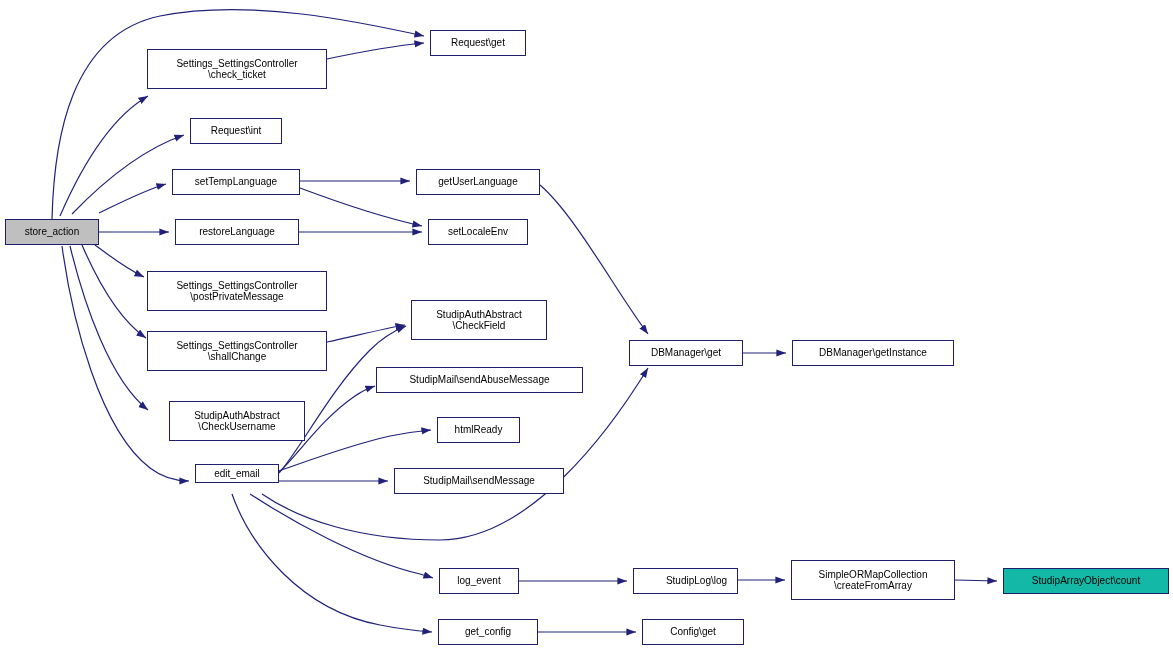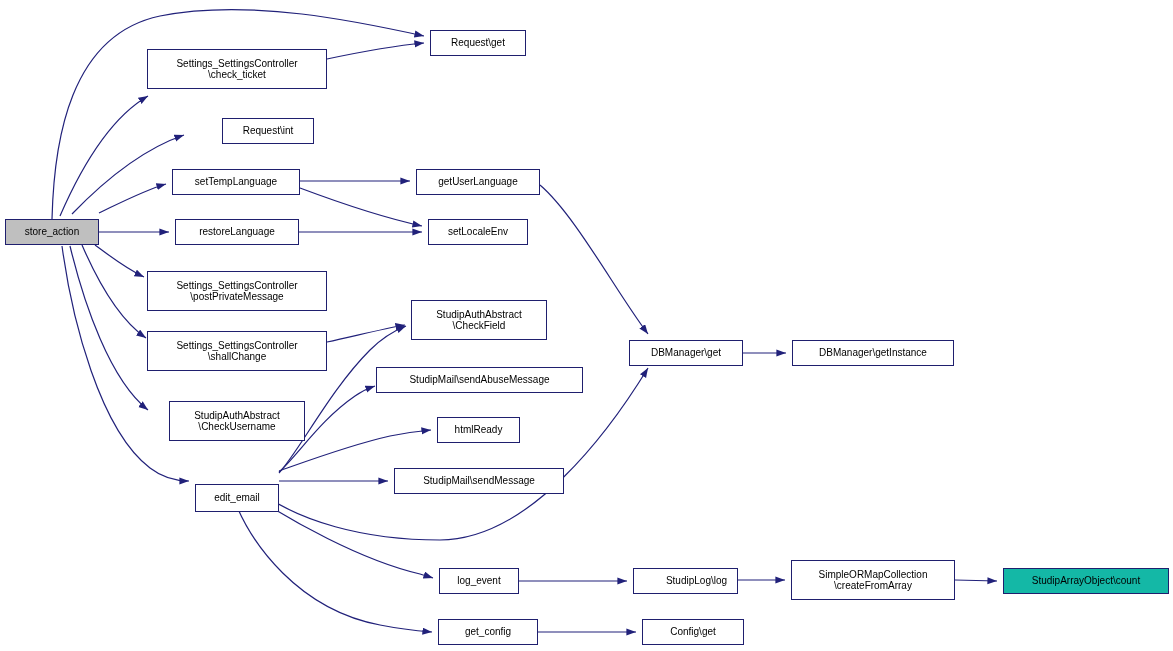--- a/index.html
+++ b/index.html
@@ -80,36 +80,36 @@
         <path d="M 738 580 L 785 580" fill="none" stroke="#21217a" stroke-width="1.2" marker-end="url(#arrow)"></path>
         <path d="M 955 580 L 997 581" fill="none" stroke="#21217a" stroke-width="1.2" marker-end="url(#arrow)"></path>
         <path d="M 520 632 L 636 632" fill="none" stroke="#21217a" stroke-width="1.2" marker-end="url(#arrow)"></path>
       </g>
   </svg>
   <div id="nodes">
       <div class="node highlight" style="left: 5px; top: 219px; width: 94px; height: 26px; border-color: rgb(31, 31, 110); background: rgb(191, 191, 191); color: rgb(0, 0, 0);">store_action</div>
       <div class="node" style="left: 430px; top: 30px; width: 96px; height: 26px; border-color: rgb(31, 31, 110); background: rgb(255, 255, 255); color: rgb(0, 0, 0);">Request\get</div>
       <div class="node" style="left: 147px; top: 49px; width: 180px; height: 40px; border-color: rgb(31, 31, 110); background: rgb(255, 255, 255); color: rgb(0, 0, 0);">Settings_SettingsController
 \check_ticket</div>
-      <div class="node" style="left: 190px; top: 118px; width: 92px; height: 26px; border-color: rgb(31, 31, 110); background: rgb(255, 255, 255); color: rgb(0, 0, 0); margin-left: 32px;">Request\int</div>
+      <div class="node" style="left: 190px; top: 118px; width: 92px; height: 26px; border-color: rgb(31, 31, 110); background: rgb(255, 255, 255); color: rgb(0, 0, 0);">Request\int</div>
       <div class="node" style="left: 172px; top: 169px; width: 128px; height: 26px; border-color: rgb(31, 31, 110); background: rgb(255, 255, 255); color: rgb(0, 0, 0);">setTempLanguage</div>
       <div class="node" style="left: 416px; top: 169px; width: 124px; height: 26px; border-color: rgb(31, 31, 110); background: rgb(255, 255, 255); color: rgb(0, 0, 0);">getUserLanguage</div>
       <div class="node" style="left: 175px; top: 219px; width: 124px; height: 26px; border-color: rgb(31, 31, 110); background: rgb(255, 255, 255); color: rgb(0, 0, 0);">restoreLanguage</div>
       <div class="node" style="left: 428px; top: 219px; width: 100px; height: 26px; border-color: rgb(31, 31, 110); background: rgb(255, 255, 255); color: rgb(0, 0, 0);">setLocaleEnv</div>
       <div class="node" style="left: 147px; top: 271px; width: 180px; height: 40px; border-color: rgb(31, 31, 110); background: rgb(255, 255, 255); color: rgb(0, 0, 0);">Settings_SettingsController
 \postPrivateMessage</div>
       <div class="node" style="left: 147px; top: 331px; width: 180px; height: 40px; border-color: rgb(31, 31, 110); background: rgb(255, 255, 255); color: rgb(0, 0, 0);">Settings_SettingsController
 \shallChange</div>
       <div class="node" style="left: 411px; top: 300px; width: 136px; height: 40px; border-color: rgb(31, 31, 110); background: rgb(255, 255, 255); color: rgb(0, 0, 0);">StudipAuthAbstract
 \CheckField</div>
       <div class="node" style="left: 169px; top: 401px; width: 136px; height: 40px; border-color: rgb(31, 31, 110); background: rgb(255, 255, 255); color: rgb(0, 0, 0);">StudipAuthAbstract
 \CheckUsername</div>
       <div class="node" style="left: 376px; top: 367px; width: 207px; height: 26px; border-color: rgb(31, 31, 110); background: rgb(255, 255, 255); color: rgb(0, 0, 0);">StudipMail\sendAbuseMessage</div>
       <div class="node" style="left: 437px; top: 417px; width: 83px; height: 26px; border-color: rgb(31, 31, 110); background: rgb(255, 255, 255); color: rgb(0, 0, 0);">htmlReady</div>
-      <div class="node" style="left: 195px; top: 484px; width: 84px; height: 28px; border-color: rgb(31, 31, 110); background: rgb(255, 255, 255); color: rgb(0, 0, 0);">edit_email</div>
+      <div class="node" style="left: 195px; top: 464px; width: 84px; height: 19px; border-color: rgb(31, 31, 110); background: rgb(255, 255, 255); color: rgb(0, 0, 0);">edit_email</div>
       <div class="node" style="left: 394px; top: 468px; width: 170px; height: 26px; border-color: rgb(31, 31, 110); background: rgb(255, 255, 255); color: rgb(0, 0, 0);">StudipMail\sendMessage</div>
       <div class="node" style="left: 629px; top: 340px; width: 114px; height: 26px; border-color: rgb(31, 31, 110); background: rgb(255, 255, 255); color: rgb(0, 0, 0);">DBManager\get</div>
       <div class="node" style="left: 792px; top: 340px; width: 162px; height: 26px; border-color: rgb(31, 31, 110); background: rgb(255, 255, 255); color: rgb(0, 0, 0);">DBManager\getInstance</div>
       <div class="node" style="left: 439px; top: 568px; width: 80px; height: 26px; border-color: rgb(31, 31, 110); background: rgb(255, 255, 255); color: rgb(0, 0, 0);">log_event</div>
       <div class="node" style="left: 633px; top: 568px; width: 105px; height: 26px; border-color: rgb(31, 31, 110); background: rgb(255, 255, 255); color: rgb(0, 0, 0); padding-left: 25px;">StudipLog\log</div>
       <div class="node" style="left: 791px; top: 560px; width: 164px; height: 40px; border-color: rgb(31, 31, 110); background: rgb(255, 255, 255); color: rgb(0, 0, 0);">SimpleORMapCollection
 \createFromArray</div>
       <div class="node" style="left: 1003px; top: 568px; width: 166px; height: 26px; border-color: rgb(31, 31, 110); background: #14b8a6; color: rgb(0, 0, 0);">StudipArrayObject\count</div>
       <div class="node" style="left: 438px; top: 619px; width: 100px; height: 26px; border-color: rgb(31, 31, 110); background: rgb(255, 255, 255); color: rgb(0, 0, 0);">get_config</div>
       <div class="node" style="left: 642px; top: 619px; width: 102px; height: 26px; border-color: rgb(31, 31, 110); background: rgb(255, 255, 255); color: rgb(0, 0, 0);">Config\get</div>

